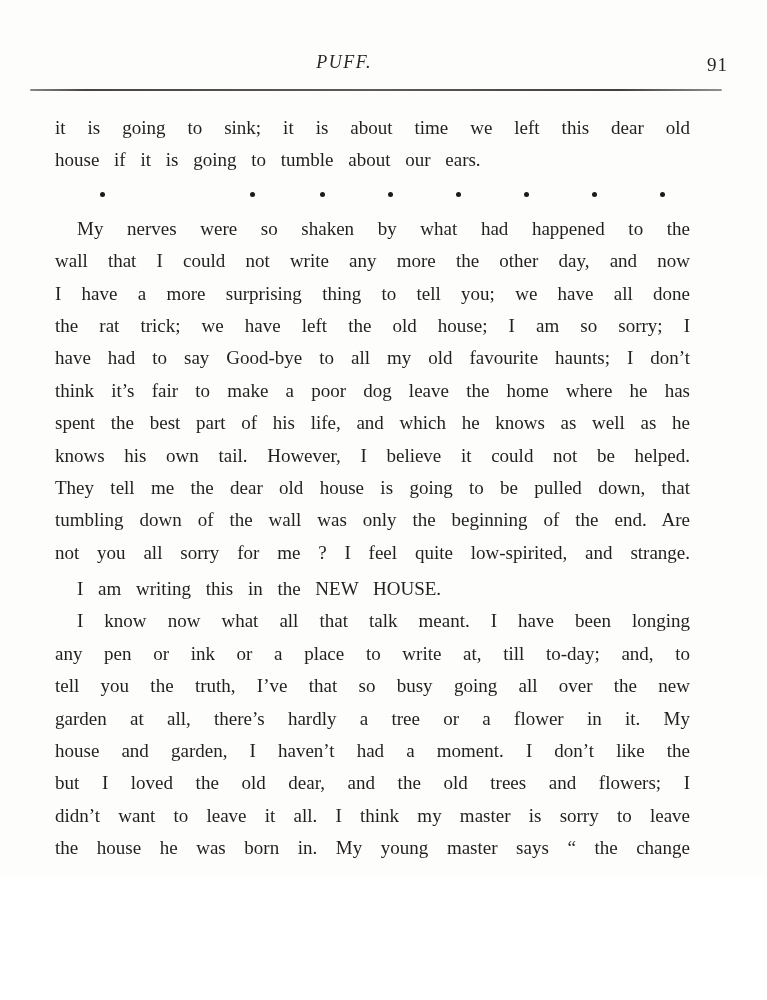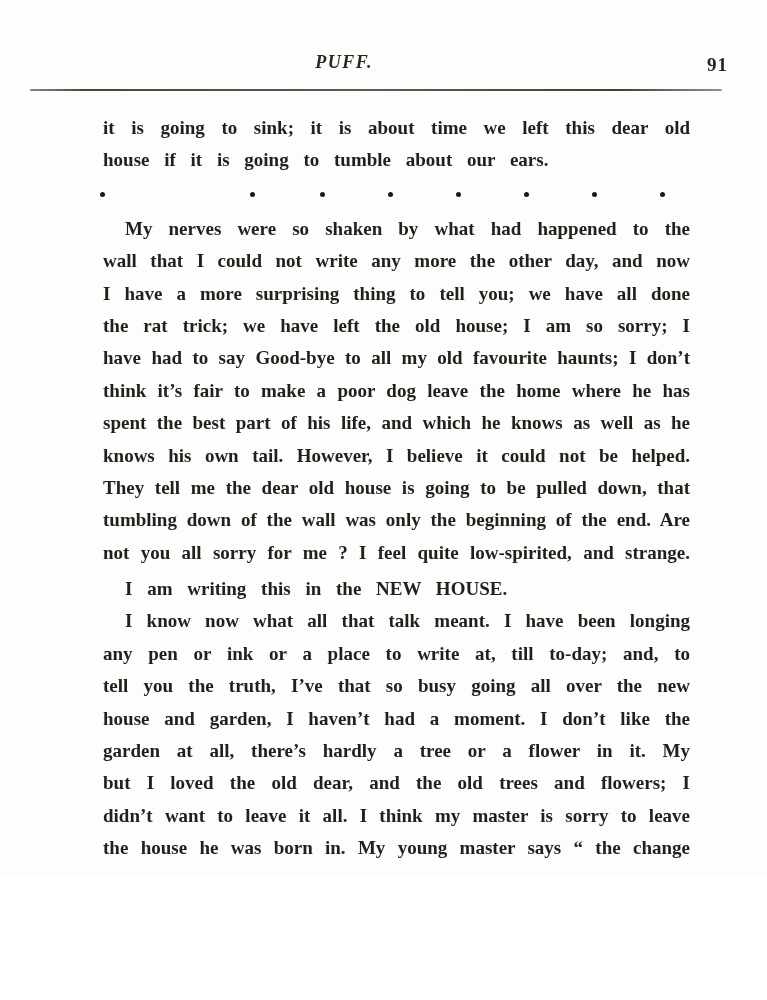--- a/index.html
+++ b/index.html
@@ -13,21 +13,20 @@
     font-family: "Liberation Serif", "DejaVu Serif", serif;
     overflow: hidden;
   }
   .page {
     position: relative;
     width: 767px;
     height: 876px;
     background:
       radial-gradient(ellipse 130% 120% at 50% 45%, #fdfdfc 60%, #f6f5f2 100%);
     color: #221f1d;
-    font-weight: bold;
   }
   .running-header {
     position: absolute;
     top: 52px;
     left: 55px;
     right: 55px;
     height: 26px;
   }
   .running-title {
     position: absolute;
@@ -70,21 +69,20 @@
   .para { margin: 0; padding: 0; }
   .line {
     height: 32.4px;
     line-height: 32.4px;
     font-size: 19px;
     white-space: nowrap;
     text-align: justify;
     text-align-last: justify;
     word-spacing: 0.10em;
     color: #221f1d;
-    margin-left: 48px;
   }
   .line.indent { text-indent: 22px; }
   .line.short {
     text-align-last: left;
     word-spacing: 10px;
   }
   .dots-row {
     position: relative;
     height: 36px;
   }
@@ -137,21 +135,21 @@
         <div class="line">tumbling down of the wall was only the beginning of the end.  Are</div>
         <div class="line">not you all sorry for me ?  I feel quite low-spirited, and strange.</div>
       </div>
       <div class="para" style="margin-top: 4px;">
         <div class="line indent short">I am writing this in the NEW HOUSE.</div>
       </div>
       <div class="para">
         <div class="line indent">I know now what all that talk meant.  I have been longing</div>
         <div class="line">any pen or ink or a place to write at, till to-day; and, to</div>
         <div class="line">tell you the truth, I’ve that so busy going all over the new</div>
+        <div class="line">garden at all, there’s hardly a tree or a flower in it.  My</div>
         <div class="line">house and garden, I haven’t had a moment.  I don’t like the</div>
-        <div class="line">garden at all, there’s hardly a tree or a flower in it.  My</div>
         <div class="line">but I loved the old dear, and the old trees and flowers; I</div>
         <div class="line">didn’t want to leave it all.  I think my master is sorry to leave</div>
         <div class="line">the house he was born in.  My young master says “ the change</div>
       </div>
     </div>
 
 </div>
 
 </body></html>

